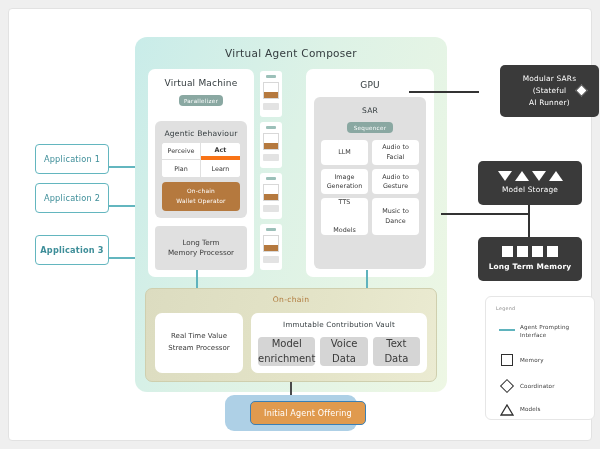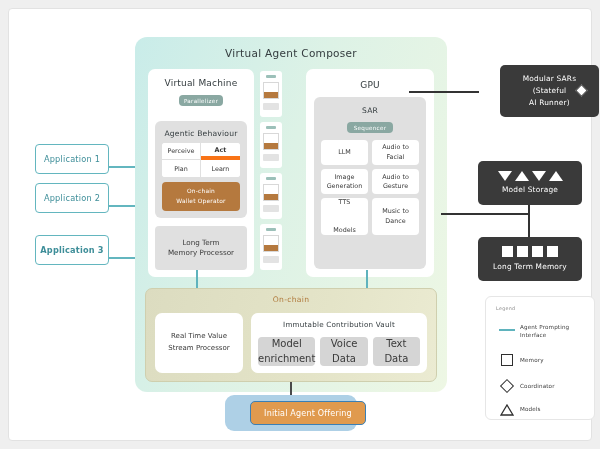--- a/index.html
+++ b/index.html
@@ -283,21 +283,21 @@
   <div class="abs dark-box" style="left:469px; top:152px; width:104px; height:44px;">
     <div class="tri-row">
       <span class="tri-down"></span>
       <span class="tri-up"></span>
       <span class="tri-down"></span>
       <span class="tri-up"></span>
     </div>
     <span>Model Storage</span>
   </div>
 
-  <div class="abs dark-box" style="left:469px; top:228px; width:104px; height:44px;">
+  <div class="abs dark-box" style="left:469px; top:228px; width:104px; height:44px;font-weight:bold;">
     <div class="sq-row">
       <span class="sq"></span>
       <span class="sq"></span>
       <span class="sq"></span>
       <span class="sq"></span>
     </div>
     <span>Long Term Memory</span>
   </div>
 
   <div class="abs" id="iao-stem"></div>

